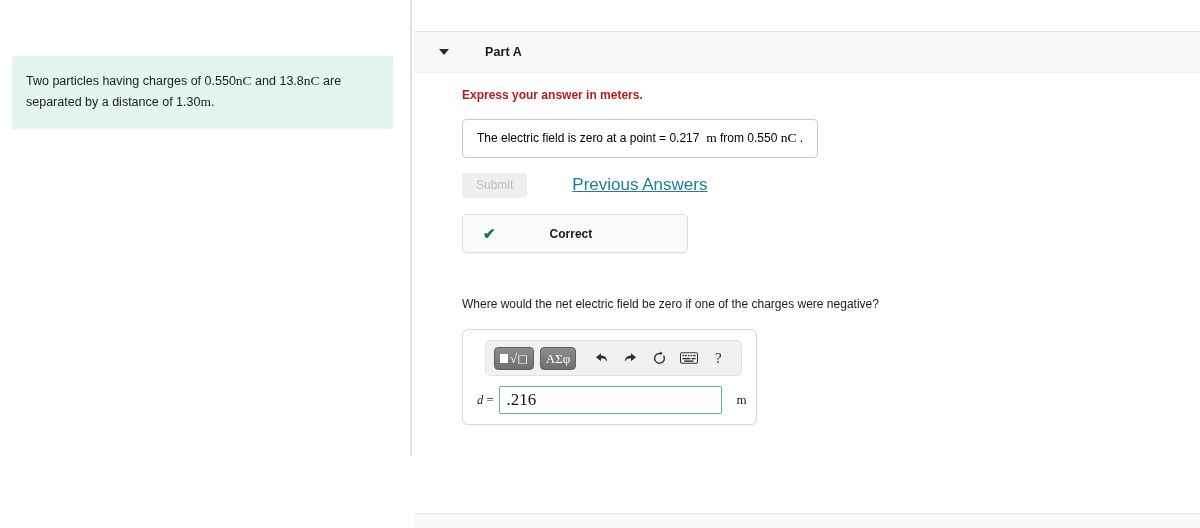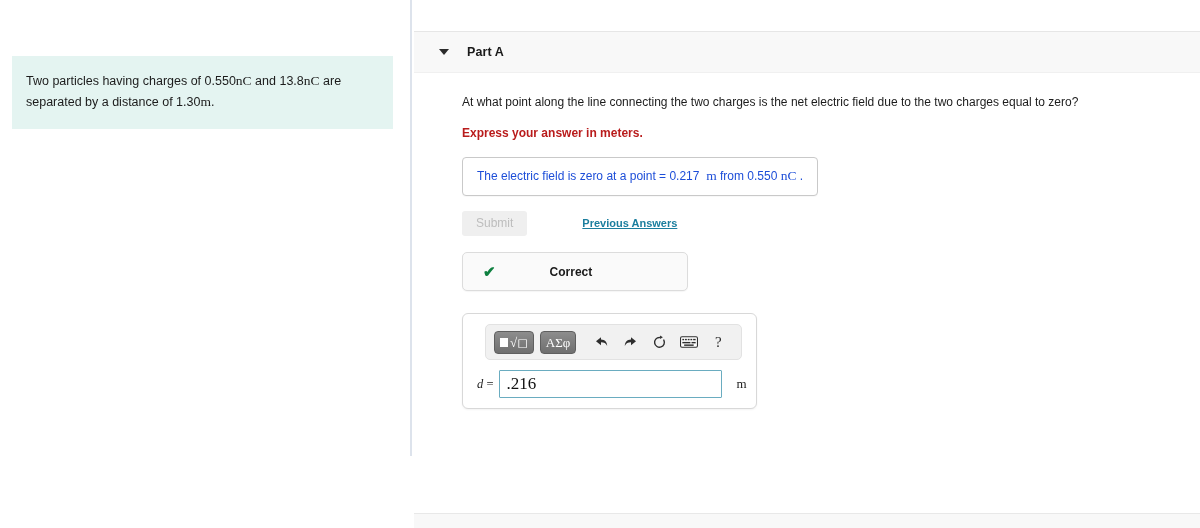--- a/index.html
+++ b/index.html
@@ -59,20 +59,21 @@
     position: relative;
     width: 100%;
     background: #f8f8f8;
     border-top: 1px solid #e6e6e6;
     border-bottom: 1px solid #f0f0f0;
     height: 42px;
     display: flex;
     align-items: center;
     box-sizing: border-box;
     padding-left: 25px;
+    gap: 18px;
   }
   .caret {
     width: 0; height: 0;
     border-left: 5px solid transparent;
     border-right: 5px solid transparent;
     border-top: 6px solid #2b2b2b;
     margin-right: 18px;
     flex: none;
   }
   .part-title {
@@ -100,21 +101,21 @@
   }
 
   
   .answer-display {
     margin-top: 15px;
     display: inline-block;
     border: 1px solid #c9c9c9;
     border-radius: 4px;
     padding: 10px 14px 11px 14px;
     font-size: 12px;
-    color: #1d4ed8;
+    color: #000000;
     background: #fff;
     box-shadow: 0 1px 1px rgba(0,0,0,0.03);
   }
 
   
   .action-row {
     margin-top: 14px;
     display: flex;
     align-items: center;
     height: 26px;
@@ -131,24 +132,24 @@
     font-family: "Liberation Sans", sans-serif;
     line-height: 1;
   }
   .btn-submit.disabled {
     background: #efefef;
     color: #bdbdbd;
     cursor: default;
   }
   .link {
     color: #1b7e9e;
-    font-size: 11px;
-    font-weight: bold;
+    font-size: 17px;
+    font-weight: normal;
     text-decoration: underline;
-    margin-left: 24px;
+    margin-left: 14px;
     cursor: pointer;
   }
 
   
   .feedback {
     margin-top: 16px;
     display: inline-flex;
     align-items: center;
     border: 1px solid #dcdcdc;
     border-radius: 5px;
@@ -301,21 +302,20 @@
 
   <div id="right-panel">
 
     <div style="margin-top:31px;">
       <div class="part-header">
         <span class="caret"></span>
         <span class="part-title">Part A</span>
       </div>
 
       <div class="part-body">
-        <div class="question-text">At what point along the line connecting the two charges is the net electric field due to the two charges equal to zero?</div>
         <div class="instruction-text">Express your answer in meters.</div>
 
         <div class="answer-display">
           <span>The electric field is zero at a point = </span><span>0.217</span>&nbsp;&nbsp;<span class="serif-unit">m</span><span> from 0.550 </span><span class="serif-unit">nC</span><span> .</span>
         </div>
 
         <div class="action-row">
           <button class="btn-submit disabled">Submit</button>
           <a class="link">Previous Answers</a>
         </div>
@@ -323,20 +323,21 @@
         <div class="feedback">
           <span class="mark correct">✔</span>
           <span class="msg">Correct</span>
         </div>
       </div>
     </div>
 
     <div style="margin-top:22px;">
 
       <div class="part-body">
+        <div class="question-text">Where would the net electric field be zero if one of the charges were negative?</div>
 
         <div class="answer-widget">
 
           <div class="mathbar">
             <div class="mbtn">
               <span class="tmpl-sq"></span>
                 <span class="tmpl-root">√◻</span>
             </div>
             <div class="mbtn">
               <span class="greek">ΑΣφ</span>

